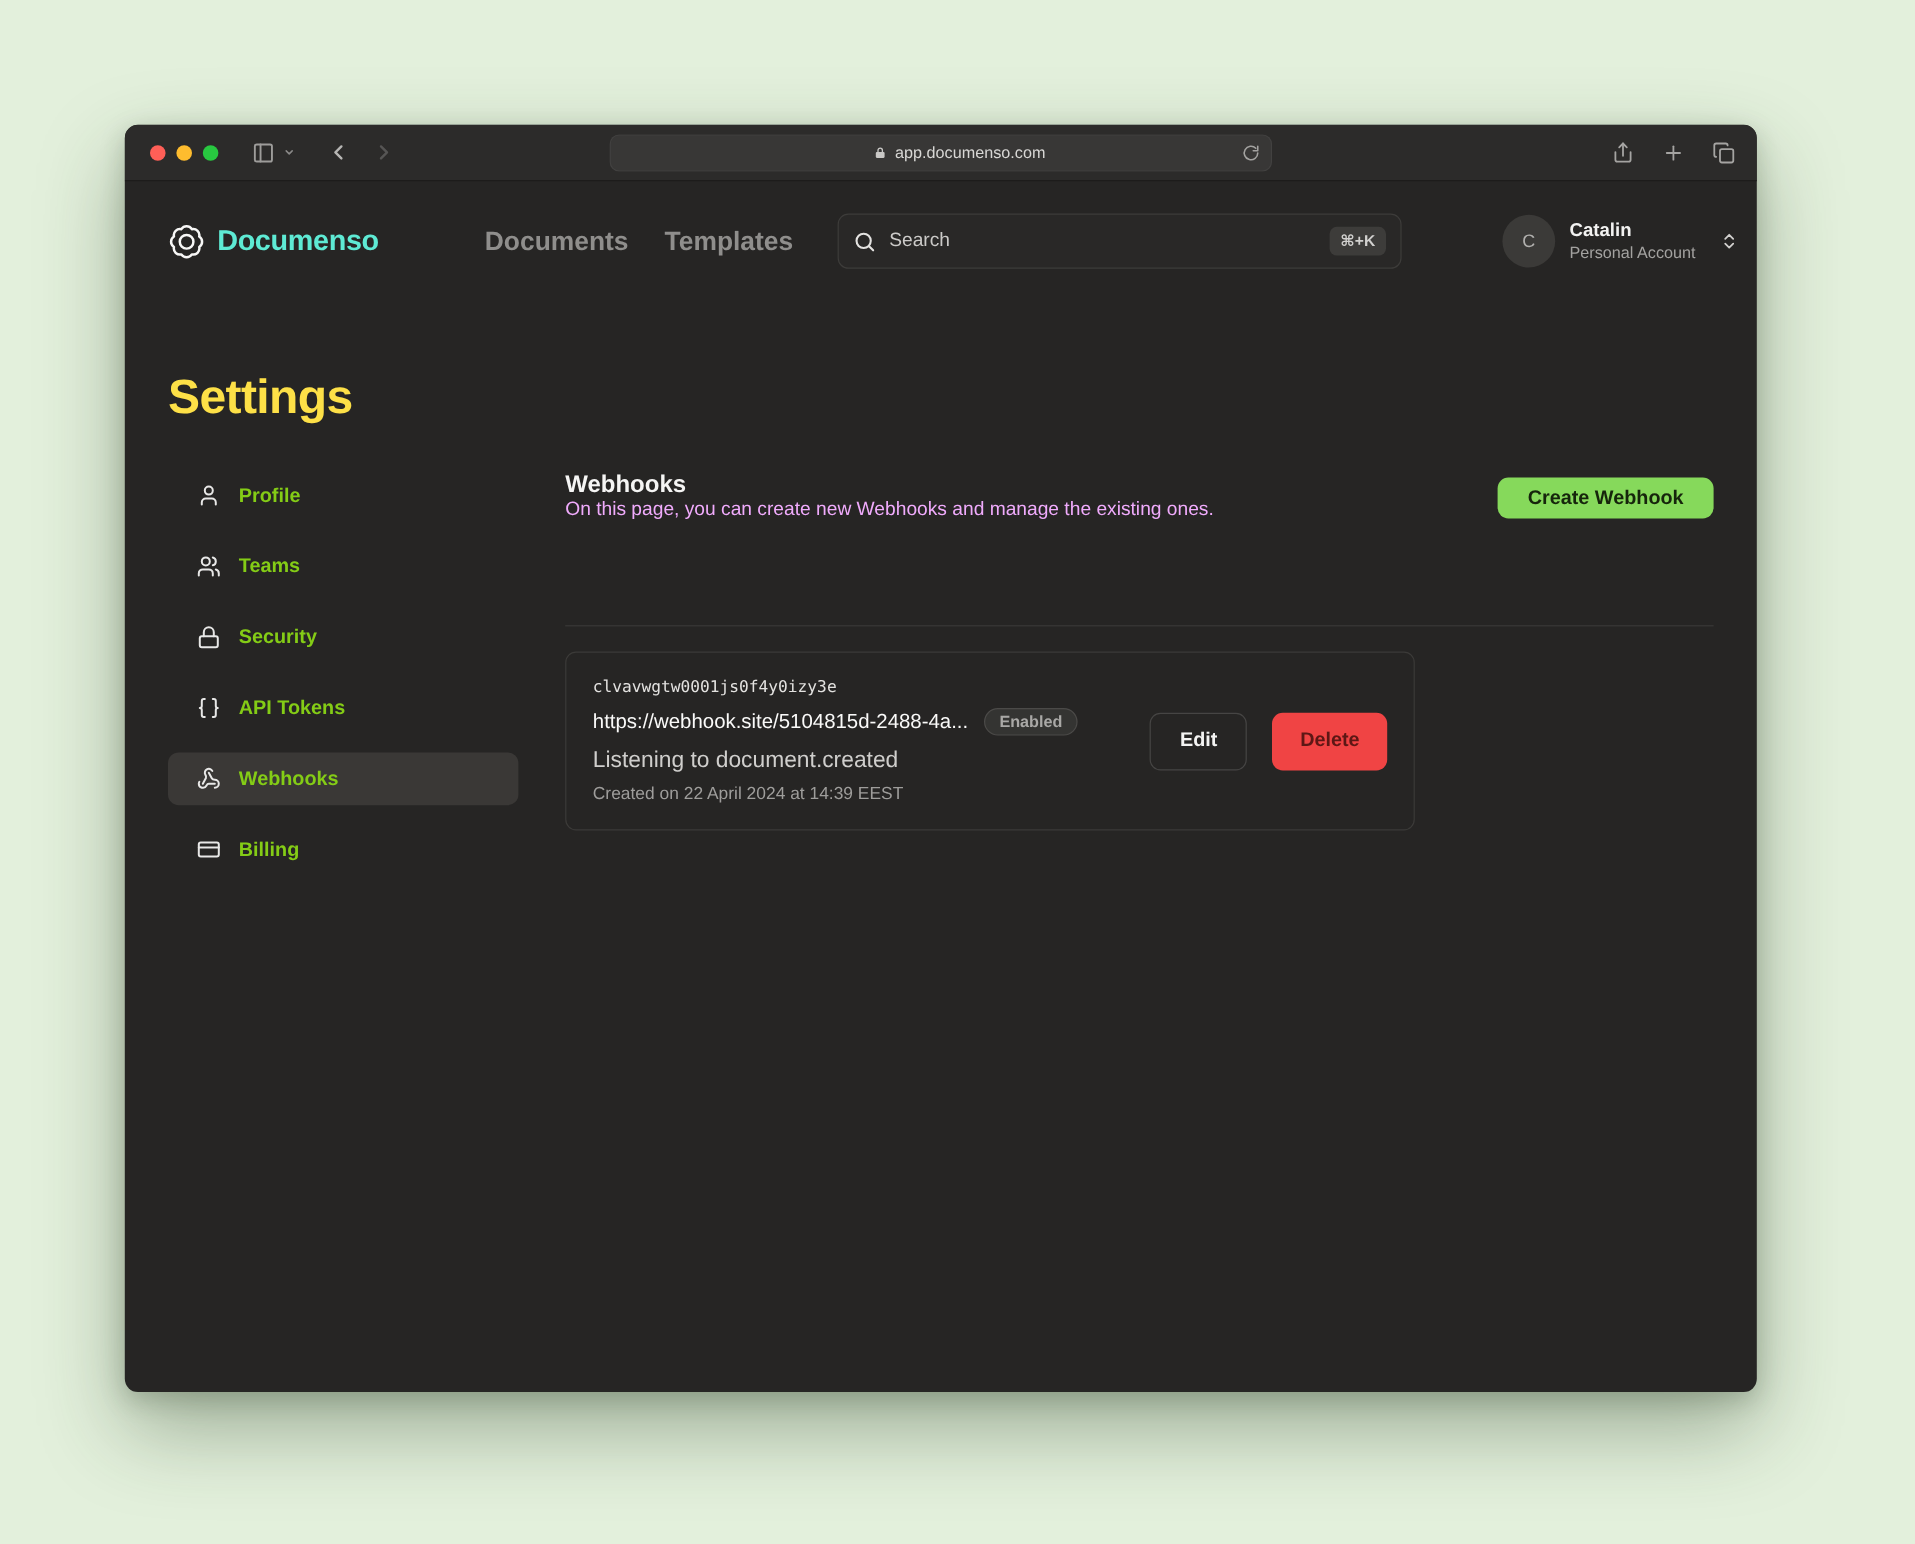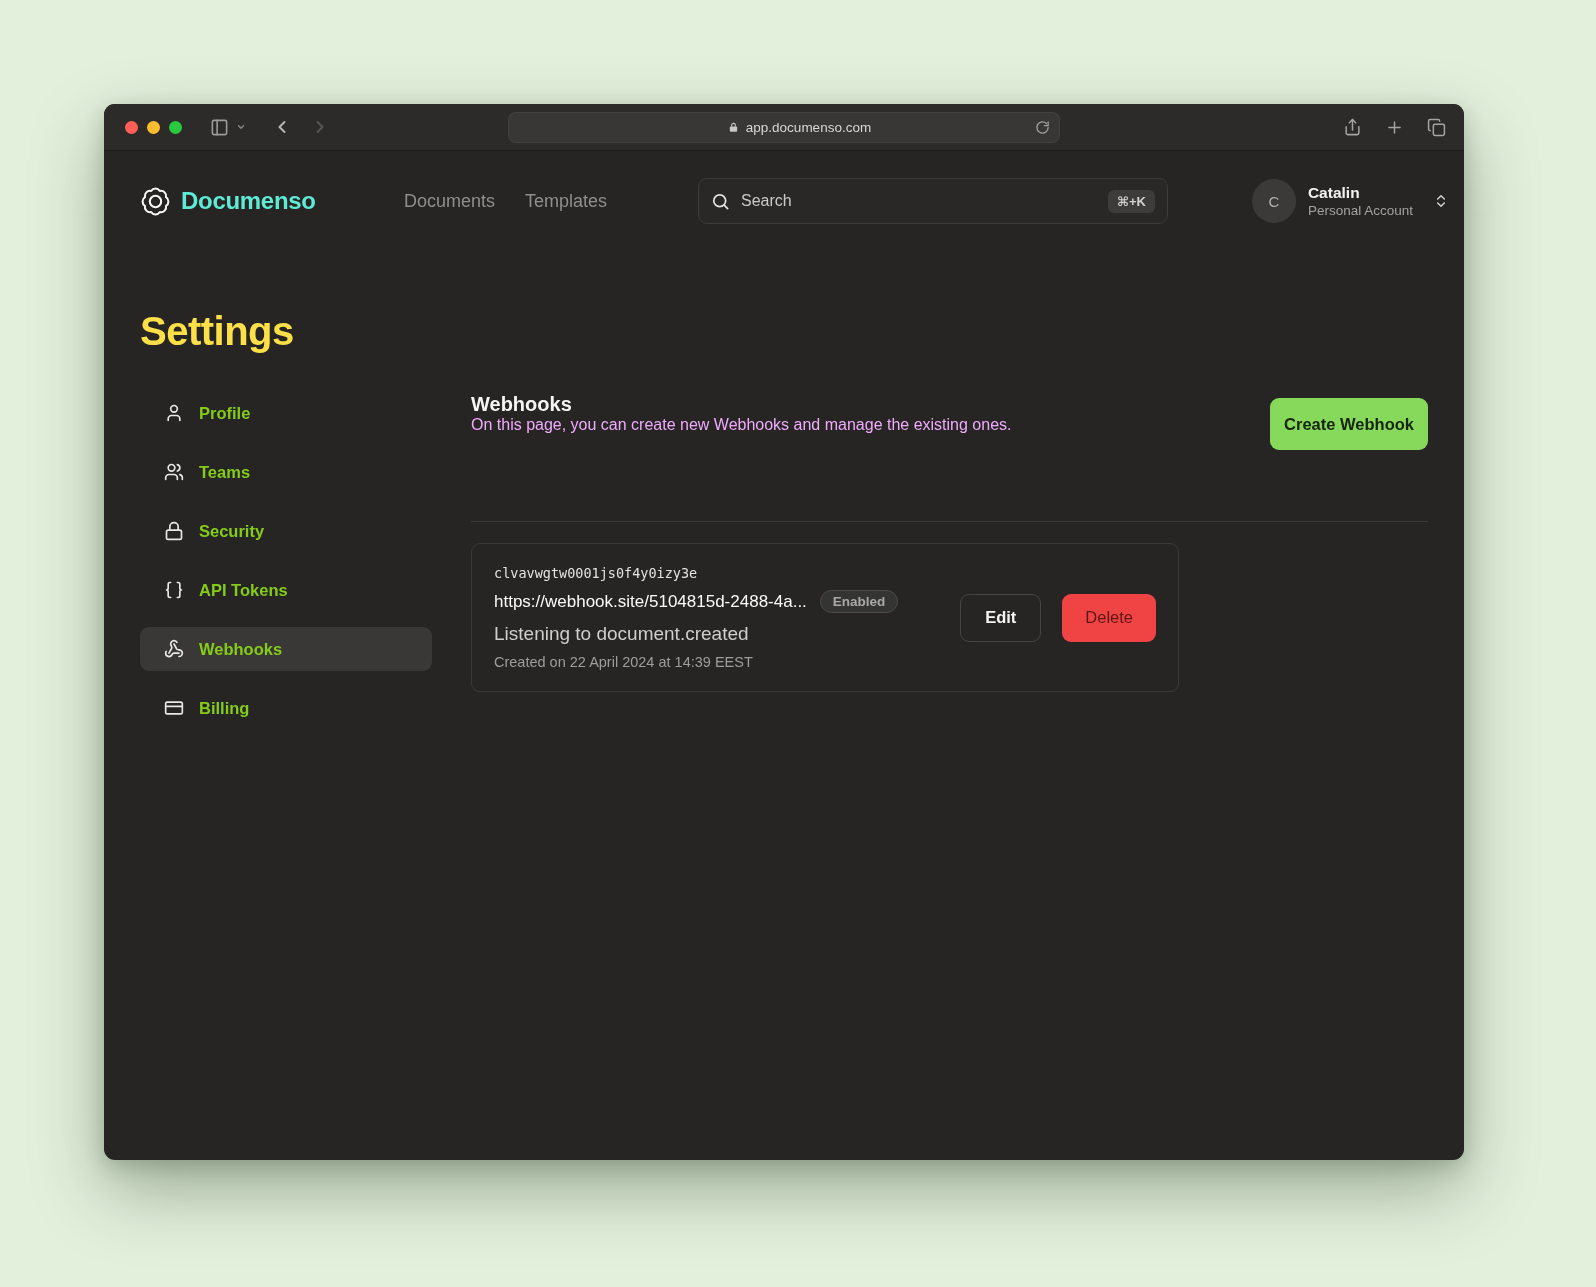--- a/index.html
+++ b/index.html
@@ -48,21 +48,21 @@
   .tb-right{position:absolute; right:18px; top:0; height:47px; display:flex; align-items:center; gap:23px; color:#a5a4a2;}
 
   
   .content{position:relative; height:1008px;}
 
   .brand{position:absolute; left:36px; top:27px; height:46px; display:flex; align-items:center; gap:10px; color:#5eead4;}
   .brand .logo{color:#f7f7f6;}
   .brand .brand-name{font-size:24px; font-weight:700; letter-spacing:-.3px;}
 
   .top-nav{position:absolute; left:300px; top:27px; height:46px; display:flex; align-items:center; gap:30px;}
-  .top-nav .nav-link{color:#8f8e8c; font-size:18px; font-weight:400; cursor:pointer;}
+  .top-nav .nav-link{color:#8f8e8c; font-size:22px; font-weight:700; cursor:pointer;}
 
   .searchbar{
     position:absolute; left:594px; top:27px; width:470px; height:46px;
     border:1px solid #3d3c3a; border-radius:9px; background:rgba(255,255,255,.015);
     display:flex; align-items:center; padding:0 12px; gap:11px;
   }
   .searchbar .s-icon{color:#e4e3e1;}
   .searchbar .s-text{color:#cbcac8; font-size:16px; flex:1;}
   .searchbar .kbd{
     background:#3d3c3a; color:#d2d1cf; border-radius:6px; font-size:13px;
@@ -87,21 +87,21 @@
   }
   .side-item .s-ic{color:#e8e8e7;}
   .side-item.active{background:#3a3836;}
 
   
   .main{position:absolute; left:367px; top:242px; width:957px;}
   .main-head{position:relative; min-height:100px;}
   .main-heading{color:#f5f5f4; font-size:20px; font-weight:600;}
   .main-desc{color:#f0abfc; font-size:16px; }
   .create-btn{
-    position:absolute; right:0; top:5px; height:52px; padding:0 14px;
+    position:absolute; right:0; top:5px; height:34px; padding:0 25px;
     background:var(--accent-green); color:var(--accent-green-text);
     border:none; border-radius:9px; font-size:16.5px; font-weight:600;
     font-family:inherit; cursor:pointer;
   }
   .divider{border:none; border-top:1px solid #3a3937; margin-top:28px;}
 
   .card{
     margin-top:21px; width:708px; min-height:149px;
     border:1px solid #3b3a38; border-radius:9px; background:rgba(255,255,255,.005);
     padding:21px 22px; display:flex; align-items:center; gap:20px;
@@ -117,21 +117,21 @@
   .wh-listening{color:#cfcecc; font-size:19px; margin-top:10px;}
   .wh-created{color:#9e9d9b; font-size:14.5px; margin-top:9px;}
   .card-actions{display:flex; align-items:center; gap:21px;}
   .edit-btn{
     height:48px; padding:0 24px; background:transparent; border:1px solid #464544;
     border-radius:9px; color:#f4f4f3; font-size:16.5px; font-weight:600;
     font-family:inherit; cursor:pointer;
   }
   .delete-btn{
     height:48px; padding:0 23px; background:var(--danger-red); border:none;
-    border-radius:9px; color:var(--danger-red-text); font-size:16.5px; font-weight:400;
+    border-radius:9px; color:var(--danger-red-text); font-size:16.5px; font-weight:700;
     font-family:inherit; cursor:pointer;
   }
 </style>
 </head>
 <body>
 
 <div class="window">
 
   <div class="toolbar">
     <div class="traffic">

